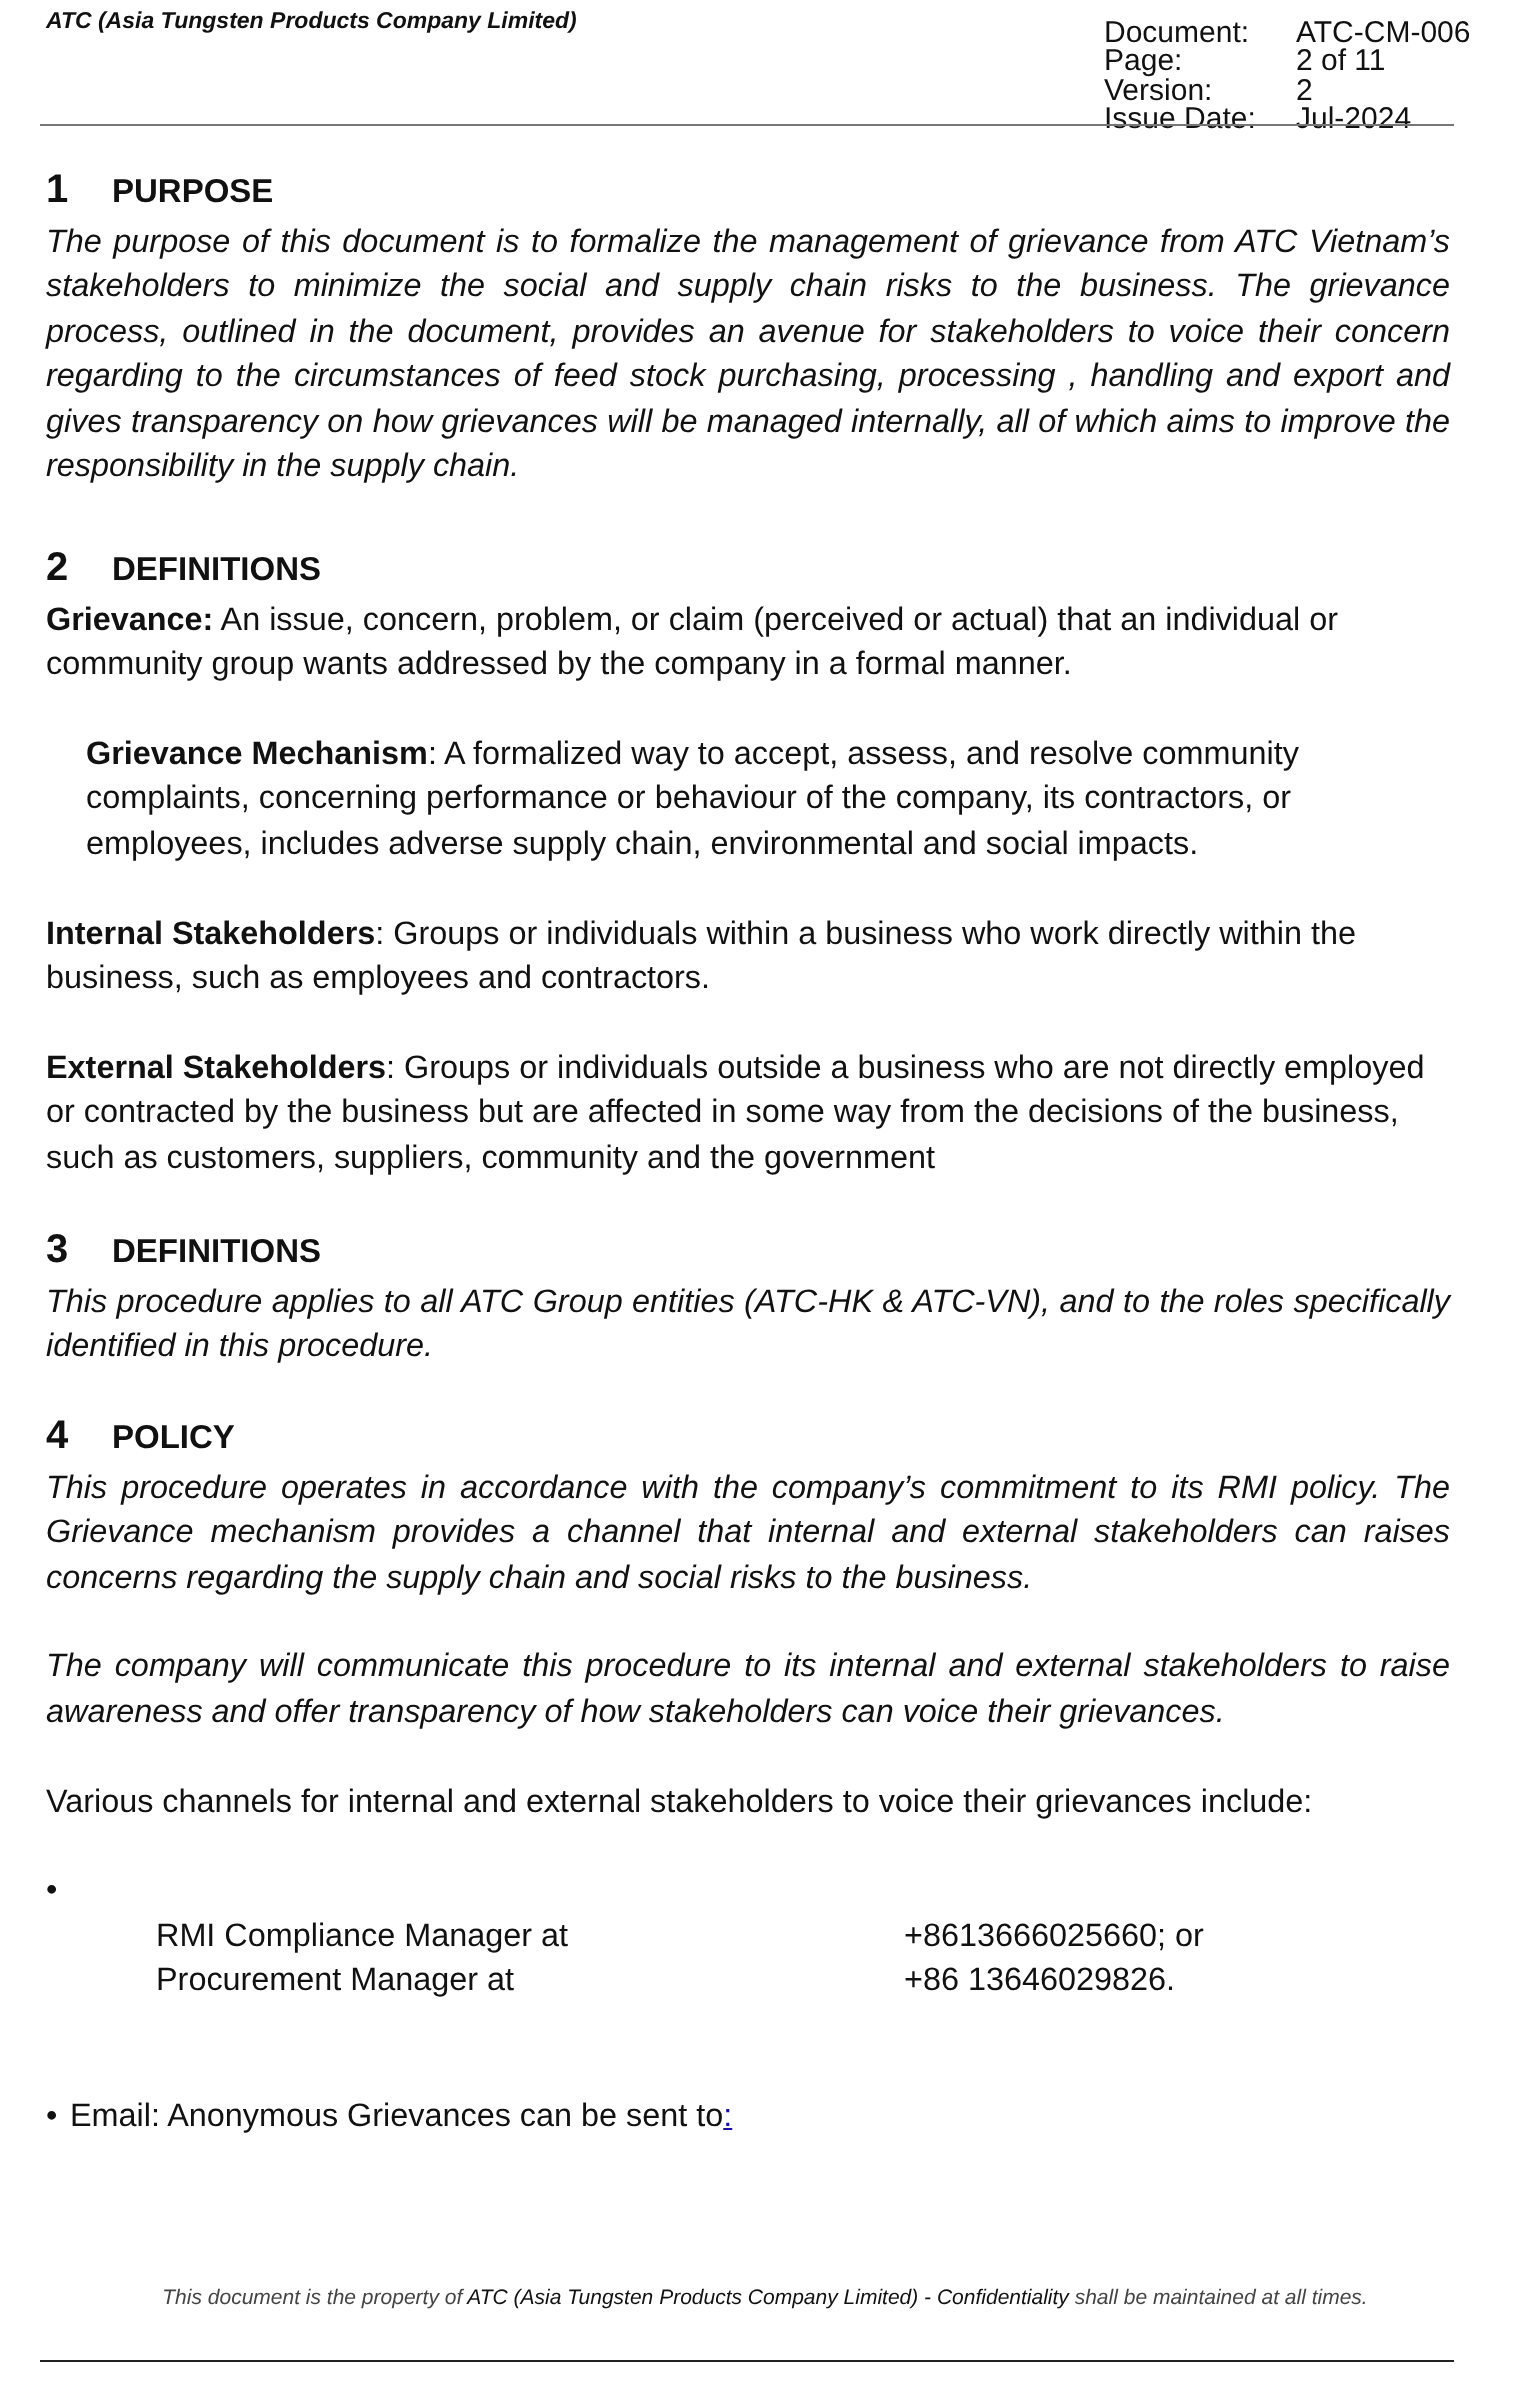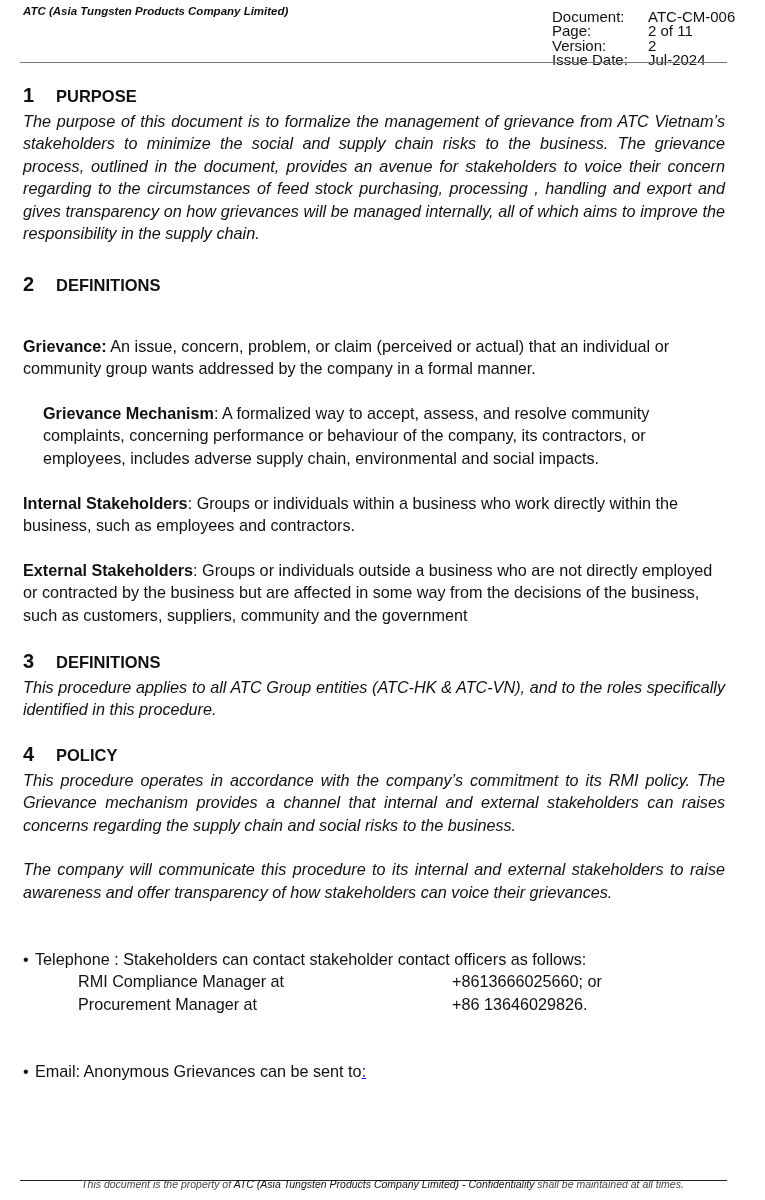--- a/index.html
+++ b/index.html
@@ -18,21 +18,21 @@
   .p { margin: 0; }
   .j { text-align: justify; text-align-last: left; font-style: italic; }
   .gap { height: 22.4px; }
   .b { font-weight: bold; }
   .bullet-line { display: flex; }
   .bullet-line .dot { width: 12px; }
   .contact-row { display: flex; padding-left: 55px; gap: 40px; }
   .contact-row .role { width: 334px; }
   .link { color: #1a0dab; text-decoration: underline; }
   .ftr-rule { position: absolute; left: 20px; width: 707px; top: 1180px; height: 0; border-top: 1.2px solid #222; }
-  .ftr { position: absolute; left: 0; width: 765px; top: 1178px; text-align: center; font-size: 10.5px; font-style: italic; color: #444; }
+  .ftr { position: absolute; left: 0; width: 765px; top: 1143px; text-align: center; font-size: 10.5px; font-style: italic; color: #444; }
   .ftr .em { color: #111; }
 </style>
 </head>
 <body>
 
 <div>
   <div class="hdr-left">
     <div>ATC (Asia Tungsten Products Company Limited)</div>
   </div>
   <div class="hdr-right">
@@ -65,21 +65,21 @@
       </div>
     <p class="p j">The purpose of this document is to formalize the management of grievance from ATC Vietnam’s stakeholders to minimize the social and supply chain risks to the business. The grievance process, outlined in the document, provides an avenue for stakeholders to voice their concern regarding to the circumstances of feed stock purchasing, processing , handling and export and gives transparency on how grievances will be managed internally, all of which aims to improve the responsibility in the supply chain.</p>
     <div class="gap"></div>
   </div>
 
   <div style="margin-top:6px;">
     <div class="h">
         <span class="num">2</span>
         <span>DEFINITIONS</span>
       </div>
-    <p class="p" style="width:690px;margin-top:36px;"><span class="b">Grievance:</span><span> An issue, concern, problem, or claim (perceived or actual) that an individual or community group wants addressed by the company in a formal manner.</span></p>
+    <p class="p" style="width:690px;"><span class="b">Grievance:</span><span> An issue, concern, problem, or claim (perceived or actual) that an individual or community group wants addressed by the company in a formal manner.</span></p>
     <div class="gap"></div>
     <p class="p" style="width:660px;margin-left:20px;"><span class="b">Grievance Mechanism</span><span>: A formalized way to accept, assess, and resolve community complaints, concerning performance or behaviour of the company, its contractors, or employees, includes adverse supply chain, environmental and social impacts.</span></p>
     <div class="gap"></div>
     <p class="p" style="width:700px;"><span class="b">Internal Stakeholders</span><span>: Groups or individuals within a business who work directly within the business, such as employees and contractors.</span></p>
     <div class="gap"></div>
     <p class="p" style="width:700px;"><span class="b">External Stakeholders</span><span>: Groups or individuals outside a business who are not directly employed or contracted by the business but are affected in some way from the decisions of the business, such as customers, suppliers, community and the government</span></p>
   </div>
 
   <div style="margin-top:24px;">
     <div class="h">
@@ -91,26 +91,26 @@
 
   <div style="margin-top:22px;">
     <div class="h">
         <span class="num">4</span>
         <span>POLICY</span>
       </div>
     <p class="p j">This procedure operates in accordance with the company’s commitment to its RMI policy. The Grievance mechanism provides a channel that internal and external stakeholders can raises concerns regarding the supply chain and social risks to the business.</p>
     <div class="gap"></div>
     <p class="p j">The company will communicate this procedure to its internal and external stakeholders to raise awareness and offer transparency of how stakeholders can voice their grievances.</p>
     <div class="gap"></div>
+    <p class="p">Various channels for internal and external stakeholders to voice their grievances include:</p>
     <div class="gap"></div>
 
     <div>
       <div class="bullet-line">
         <span class="dot">•</span>
-        <span>Telephone : Stakeholders can contact stakeholder contact officers as follows:</span>
       </div>
       <div class="contact-row">
         <span class="role">RMI Compliance Manager  at</span>
         <span>+8613666025660; or</span>
       </div>
       <div class="contact-row">
         <span class="role">Procurement Manager at</span>
         <span>+86 13646029826.</span>
       </div>
     </div>

